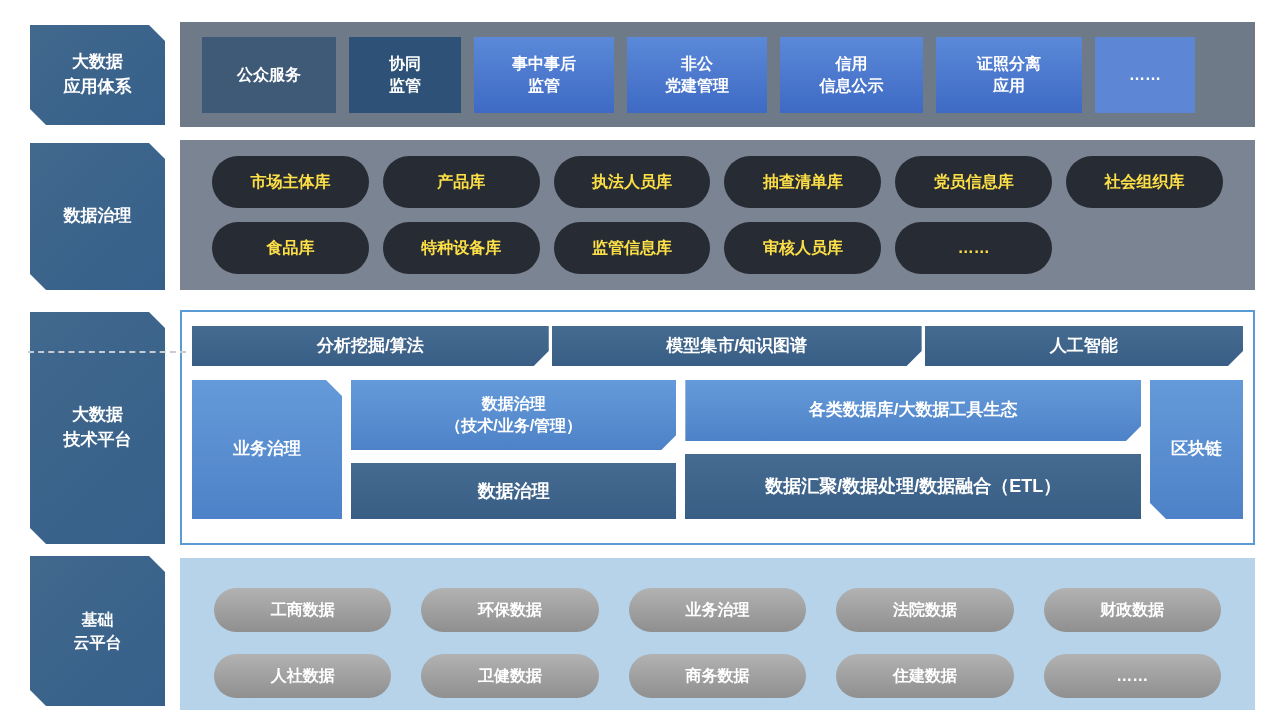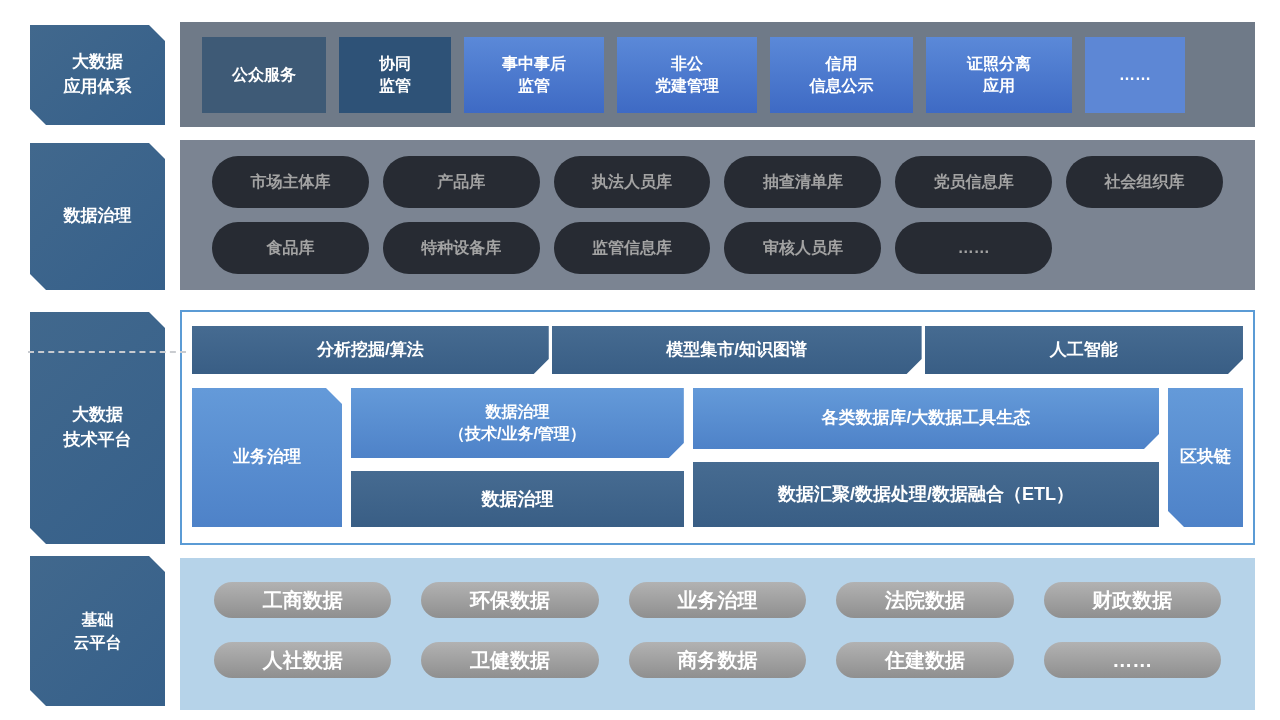--- a/index.html
+++ b/index.html
@@ -25,80 +25,80 @@
 
   
   .panel1 { top: 22px; height: 105px; background: #6f7a88;
             display: flex; align-items: center; gap: 13px; padding: 0 20px 0 22px; }
   .panel1 .blk {
     height: 76px; flex: none;
     display: flex; align-items: center; justify-content: center;
     text-align: center; color: #fff; font-size: 16px; font-weight: 700;
     white-space: pre-line; line-height: 1.35;
   }
-  .panel1 .blk:nth-child(1) { width: 124px; }
+  .panel1 .blk:nth-child(1) { width: 134px; }
   .panel1 .blk:nth-child(2) { width: 112px; }
   .panel1 .blk:nth-child(3) { width: 140px; }
   .panel1 .blk:nth-child(4) { width: 140px; }
   .panel1 .blk:nth-child(5) { width: 143px; }
   .panel1 .blk:nth-child(6) { width: 146px; }
   .panel1 .blk:nth-child(7) { width: 100px; }
   .panel1 .blk:nth-child(8) { width: 86px; }
   .v-dark   { background: #3e5a76; }
   .v-darker { background: #2e5277; }
   .v-blue   { background: linear-gradient(180deg, #5b89d8, #3e6ac4); }
   .v-light  { background: #5d87d5; }
 
   
   .panel2 { top: 140px; height: 150px; background: #7b8492;
             display: grid; grid-template-columns: repeat(6, 1fr);
             column-gap: 14px; row-gap: 14px; padding: 16px 32px; }
   .pill-dark {
     height: 52px; border-radius: 26px; background: #272b33;
-    color: #a3a3a3; font-size: 16px; font-weight: 700;
+    color: #fde047; font-size: 16px; font-weight: 700;
     display: flex; align-items: center; justify-content: center;
   }
 
   
   .panel3 { top: 310px; height: 235px; background: #ffffff;
             border: 2px solid #5b9bd5; padding: 14px 10px; }
   .cblk {
     display: flex; align-items: center; justify-content: center;
     color: #fff; font-weight: 700; text-align: center;
     white-space: pre-line; line-height: 1.35;
   }
   .dark { background: linear-gradient(180deg, #466b91, #395e85); }
   .blue { background: linear-gradient(180deg, #649ad9, #4e82c8); }
   .clip-br { clip-path: polygon(0 0, 100% 0, 100% calc(100% - 15px), calc(100% - 15px) 100%, 0 100%); }
   .clip-tr { clip-path: polygon(0 0, calc(100% - 16px) 0, 100% 16px, 100% 100%, 0 100%); }
   .clip-bl { clip-path: polygon(0 0, 100% 0, 100% 100%, 16px 100%, 0 calc(100% - 16px)); }
-  .rowA { display: flex; gap: 3px; height: 48px; margin-bottom: 14px; }
+  .rowA { display: flex; gap: 3px; height: 40px; margin-bottom: 14px; }
   .rowA .cblk { font-size: 17px; }
   .rowA .cblk:nth-child(1) { flex: 353 353 0; }
   .rowA .cblk:nth-child(2) { flex: 366 366 0; }
   .rowA .cblk:nth-child(3) { flex: 315 315 0; }
   .rowB { display: flex; gap: 9px; height: 139px; }
   .left-block  { width: 150px; font-size: 17px; }
   .col { display: flex; flex-direction: column; gap: 13px; }
   .col-mid   { flex: 327 327 0; }
   .col-right { flex: 458 458 0; }
   .mid1 { height: 70px; font-size: 16px; }
   .mid2 { height: 61px; font-size: 17px; }
   .brow { flex: 1; font-size: 18px; }
-  .right-block { width: 75px; font-size: 17px; }
+  .right-block { width: 93px; font-size: 17px; }
 
   
   .panel4 { top: 558px; height: 152px; background: #b6d3e9;
             display: grid; grid-template-columns: repeat(5, 1fr);
             column-gap: 30px; row-gap: 16px; padding: 24px 34px; }
   .pill-gray {
-    height: 36px; border-radius: 22px;
+    height: 44px; border-radius: 22px;
     background: linear-gradient(180deg, #b2b2b2, #8f8f8f);
-    color: #fff; font-size: 20px; font-weight: 700;
-    display: flex; align-items: center; justify-content: center;
+    color: #fff; font-size: 16px; font-weight: 700;
+    display: flex; align-items: center; justify-content: center; margin-top: 6px;
   }
 
   
   .dash { position: absolute; left: 28px; top: 351px; width: 158px;
           border-top: 2px dashed #c8cbd0; z-index: 3; }
 </style>
 </head>
 <body>
 
 <div class="page">

